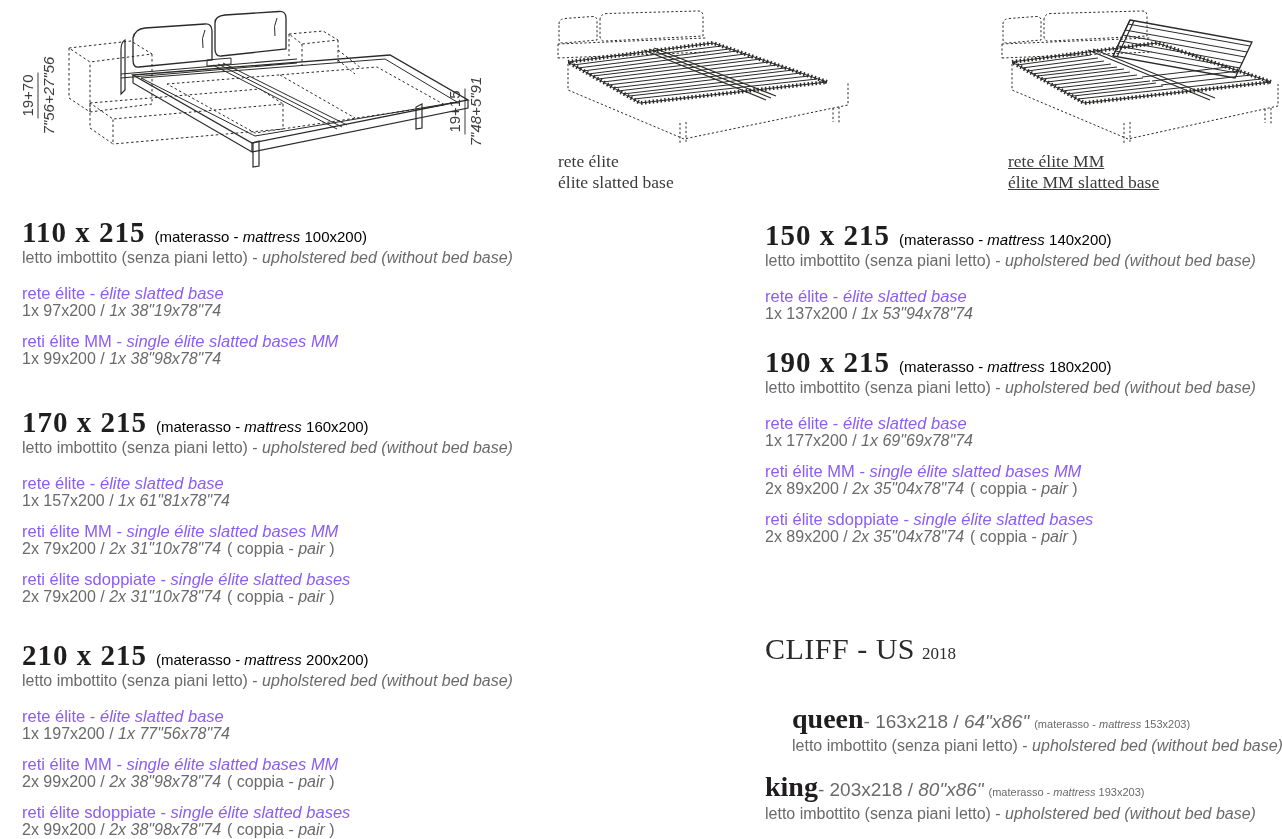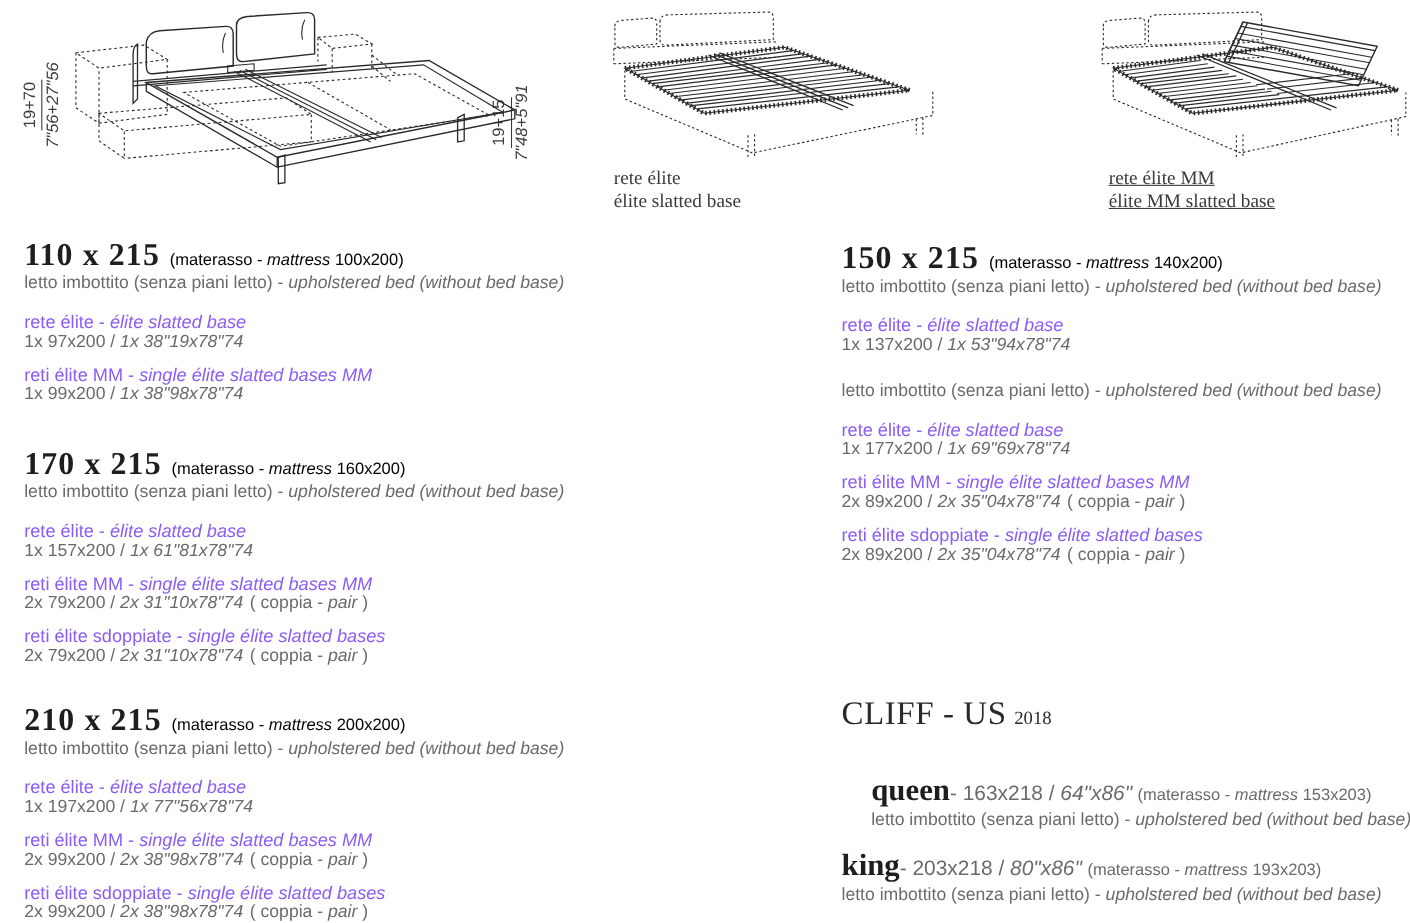--- a/index.html
+++ b/index.html
@@ -33,21 +33,21 @@
   
   .collection-title-row{position:absolute;white-space:nowrap;}
   .collection-title{font-family:"Liberation Serif",serif;font-size:30px;color:#2b2a29;
                     letter-spacing:.5px;}
   .collection-year{font-family:"Liberation Serif",serif;font-size:17px;color:#2b2a29;
                    margin-left:7px;}
   .us-block{position:absolute;white-space:nowrap;}
   .us-heading{height:30px;display:flex;align-items:baseline;}
   .us-name{font-family:"Liberation Serif",serif;font-weight:700;font-size:28px;color:#1f1d1e;}
   .us-dims{font-size:19px;color:#6a6a6c;}
-  .us-paren{font-size:15px;color:#6a6a6c;margin-left:5px;}
+  .us-paren{font-size:11px;color:#6a6a6c;margin-left:5px;}
   .us-desc{font-size:16px;line-height:20px;color:#6a6a6c;margin-top:3px;}
   i{font-style:italic;}
 </style>
 </head>
 <body>
 
 <div class="page">
 
   <div class="diagram" style="left:0;top:0;width:500px;height:200px;">
     <div class="dim-rot" style="left:-32px;top:76px;">
@@ -207,20 +207,24 @@
       <span class="paren"><span>(materasso - </span><i>mattress</i><span> 140x200)</span></span>
     </div>
     <div class="spec-desc"><span>letto imbottito (senza piani letto) - </span><i>upholstered bed (without bed base)</i></div>
     <div class="option">
       <div class="opt-label"><span>rete élite - </span><i>élite slatted base</i></div>
       <div class="opt-dims"><span>1x 137x200 / </span><i>1x 53"94x78"74</i></div>
     </div>
   </section>
 
   <section class="spec-block" style="left:765px;top:346px;">
+    <div class="spec-heading">
+      <span class="size-num">190 x 215</span>
+      <span class="paren"><span>(materasso - </span><i>mattress</i><span> 180x200)</span></span>
+    </div>
     <div class="spec-desc"><span>letto imbottito (senza piani letto) - </span><i>upholstered bed (without bed base)</i></div>
     <div class="option">
       <div class="opt-label"><span>rete élite - </span><i>élite slatted base</i></div>
       <div class="opt-dims"><span>1x 177x200 / </span><i>1x 69"69x78"74</i></div>
     </div>
     <div class="option">
       <div class="opt-label"><span>reti élite MM - </span><i>single élite slatted bases MM</i></div>
       <div class="opt-dims"><span>2x 89x200 / </span><i>2x 35"04x78"74</i><span class="note"><span>( coppia - </span><i>pair</i><span> )</span></span></div>
     </div>
     <div class="option">

